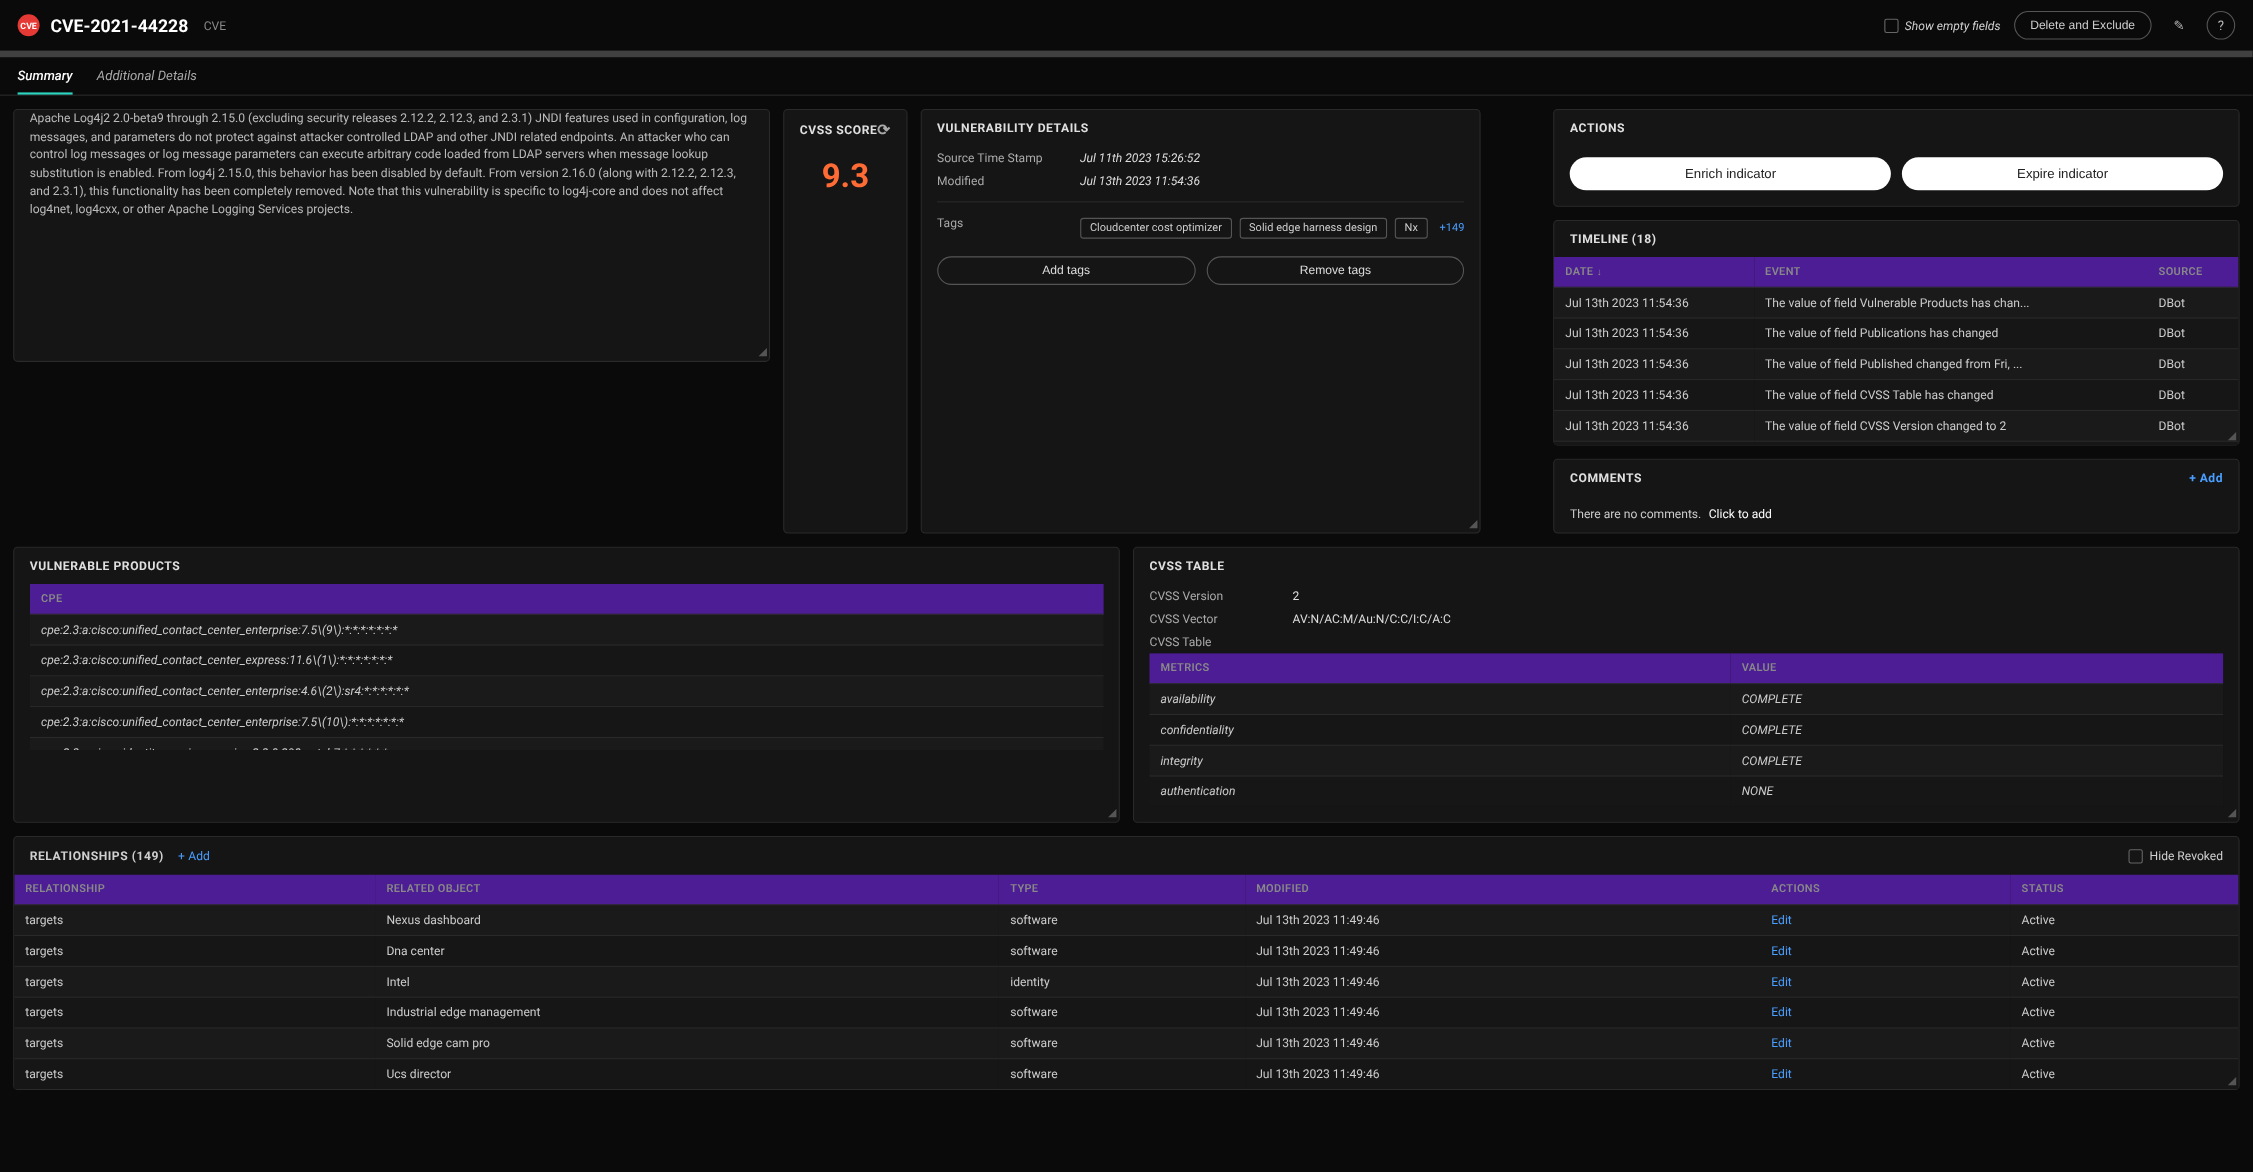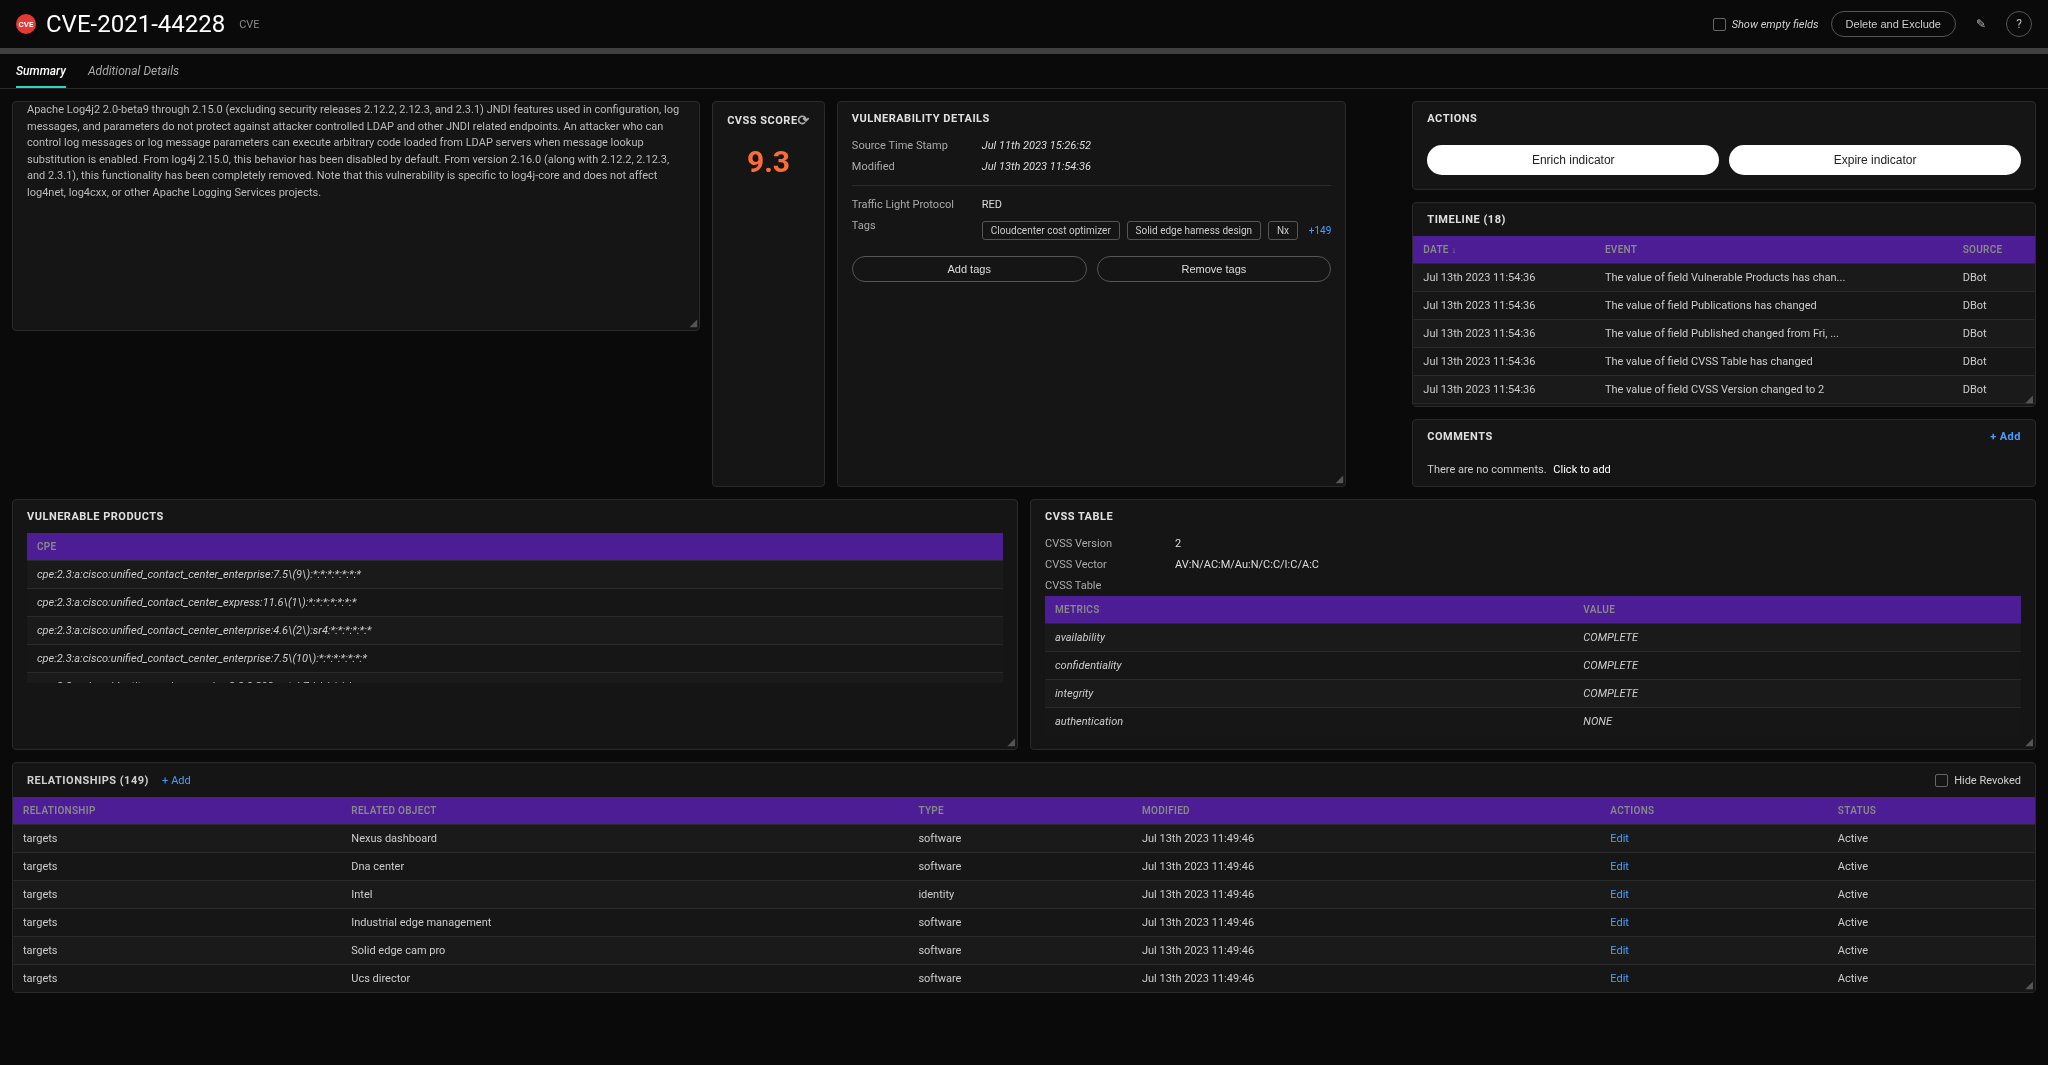--- a/index.html
+++ b/index.html
@@ -17,21 +17,21 @@
   padding: 10px 16px;
   border-bottom: 6px solid #404040;
 }
 .header-left { display: flex; align-items: center; gap: 10px; }
 .cve-badge {
   width: 20px; height: 20px; border-radius: 50%;
   background: #e53935; color: #fff;
   display: flex; align-items: center; justify-content: center;
   font-size: 8px; font-weight: bold;
 }
-.header-title { font-size: 24px; font-weight: 400; color: #fff; }
+.header-title { font-size: 16px; font-weight: 700; color: #fff; }
 .header-sub { font-size: 11px; color: #888; margin-left: 4px; }
 .header-right { display: flex; align-items: center; gap: 12px; }
 .checkbox-wrap { display: flex; align-items: center; gap: 6px; font-style: italic; font-size: 11px; }
 .checkbox {
   width: 13px; height: 13px; border: 1px solid #666; border-radius: 2px;
   display: inline-block; cursor: pointer;
 }
 .btn-outline {
   background: transparent; border: 1px solid #555; color: #ccc;
   padding: 6px 14px; border-radius: 14px; font-size: 11px; cursor: pointer;
@@ -181,24 +181,20 @@
       <div class="card-body">
         <div class="kv-row">
           <div class="kv-label">Source Time Stamp</div>
           <div class="kv-value italic">Jul 11th 2023 15:26:52</div>
         </div>
         <div class="kv-row">
           <div class="kv-label">Modified</div>
           <div class="kv-value italic">Jul 13th 2023 11:54:36</div>
         </div>
         <hr class="sep">
-        <div class="kv-row">
-          <div class="kv-label">Traffic Light Protocol</div>
-          <div class="kv-value">RED</div>
-        </div>
         <div class="kv-row">
           <div class="kv-label">Tags</div>
           <div class="kv-value">
             <span class="tag-chip">Cloudcenter cost optimizer</span>
             <span class="tag-chip">Solid edge harness design</span>
             <span class="tag-chip">Nx</span>
             <span class="tag-more">+149</span>
           </div>
         </div>
         <div class="btn-row">

